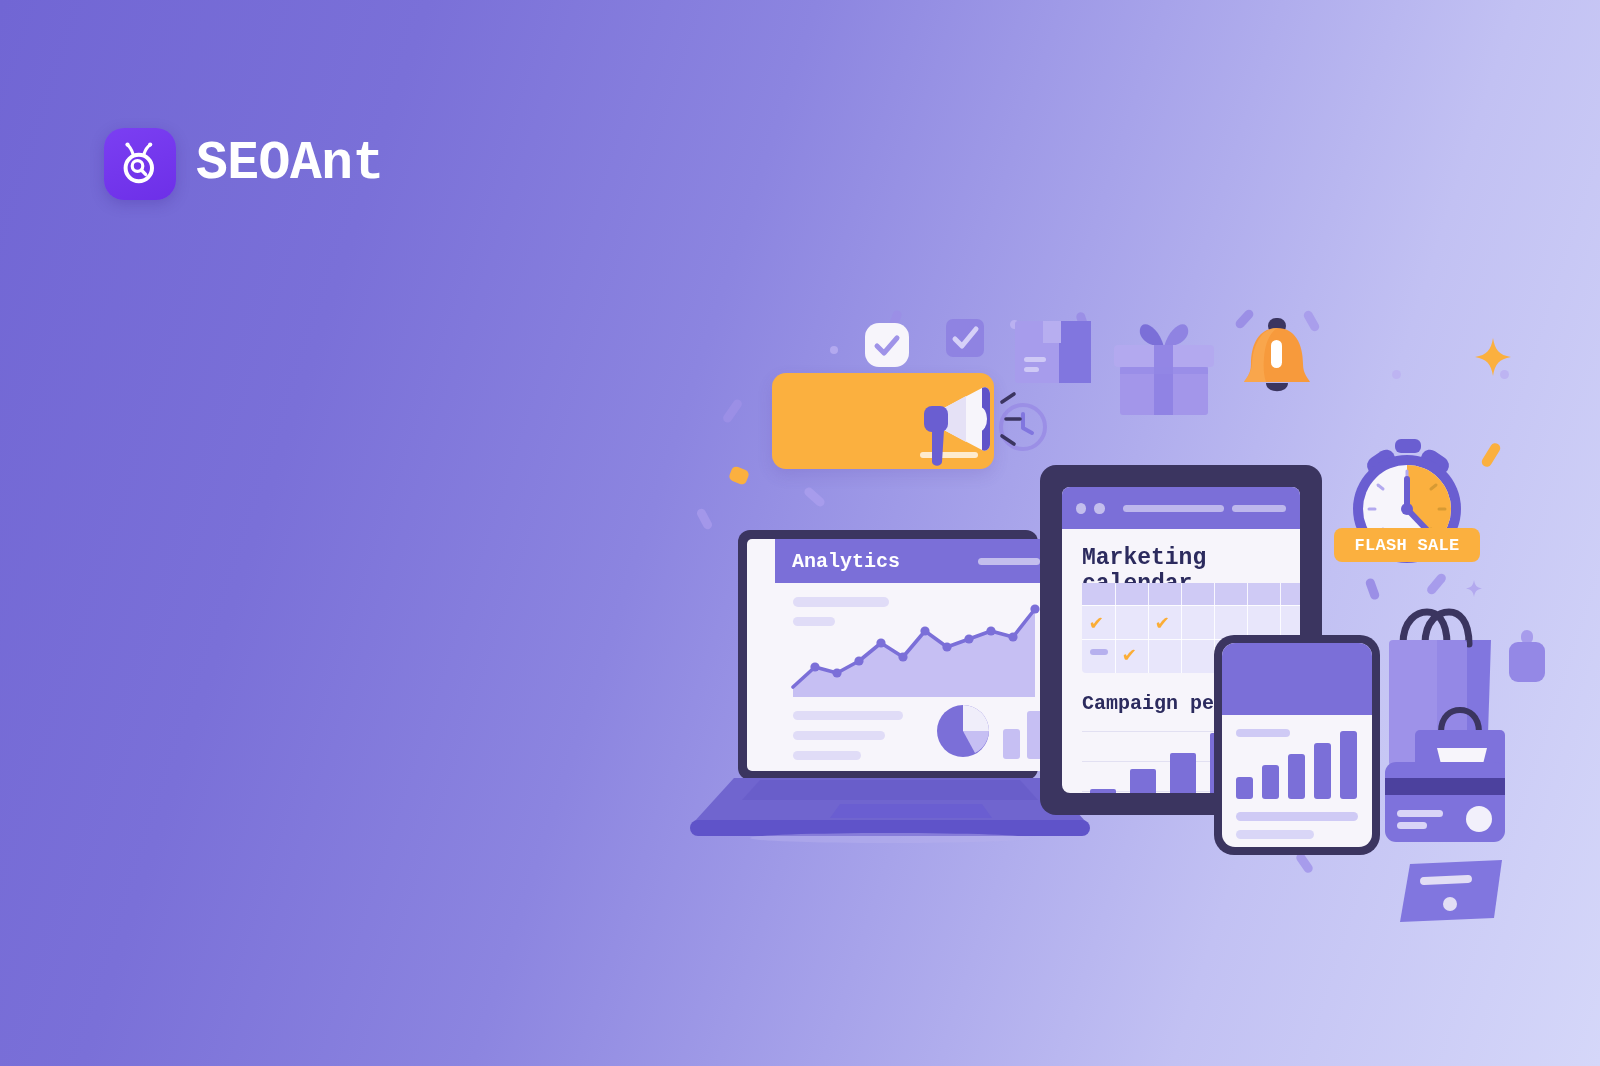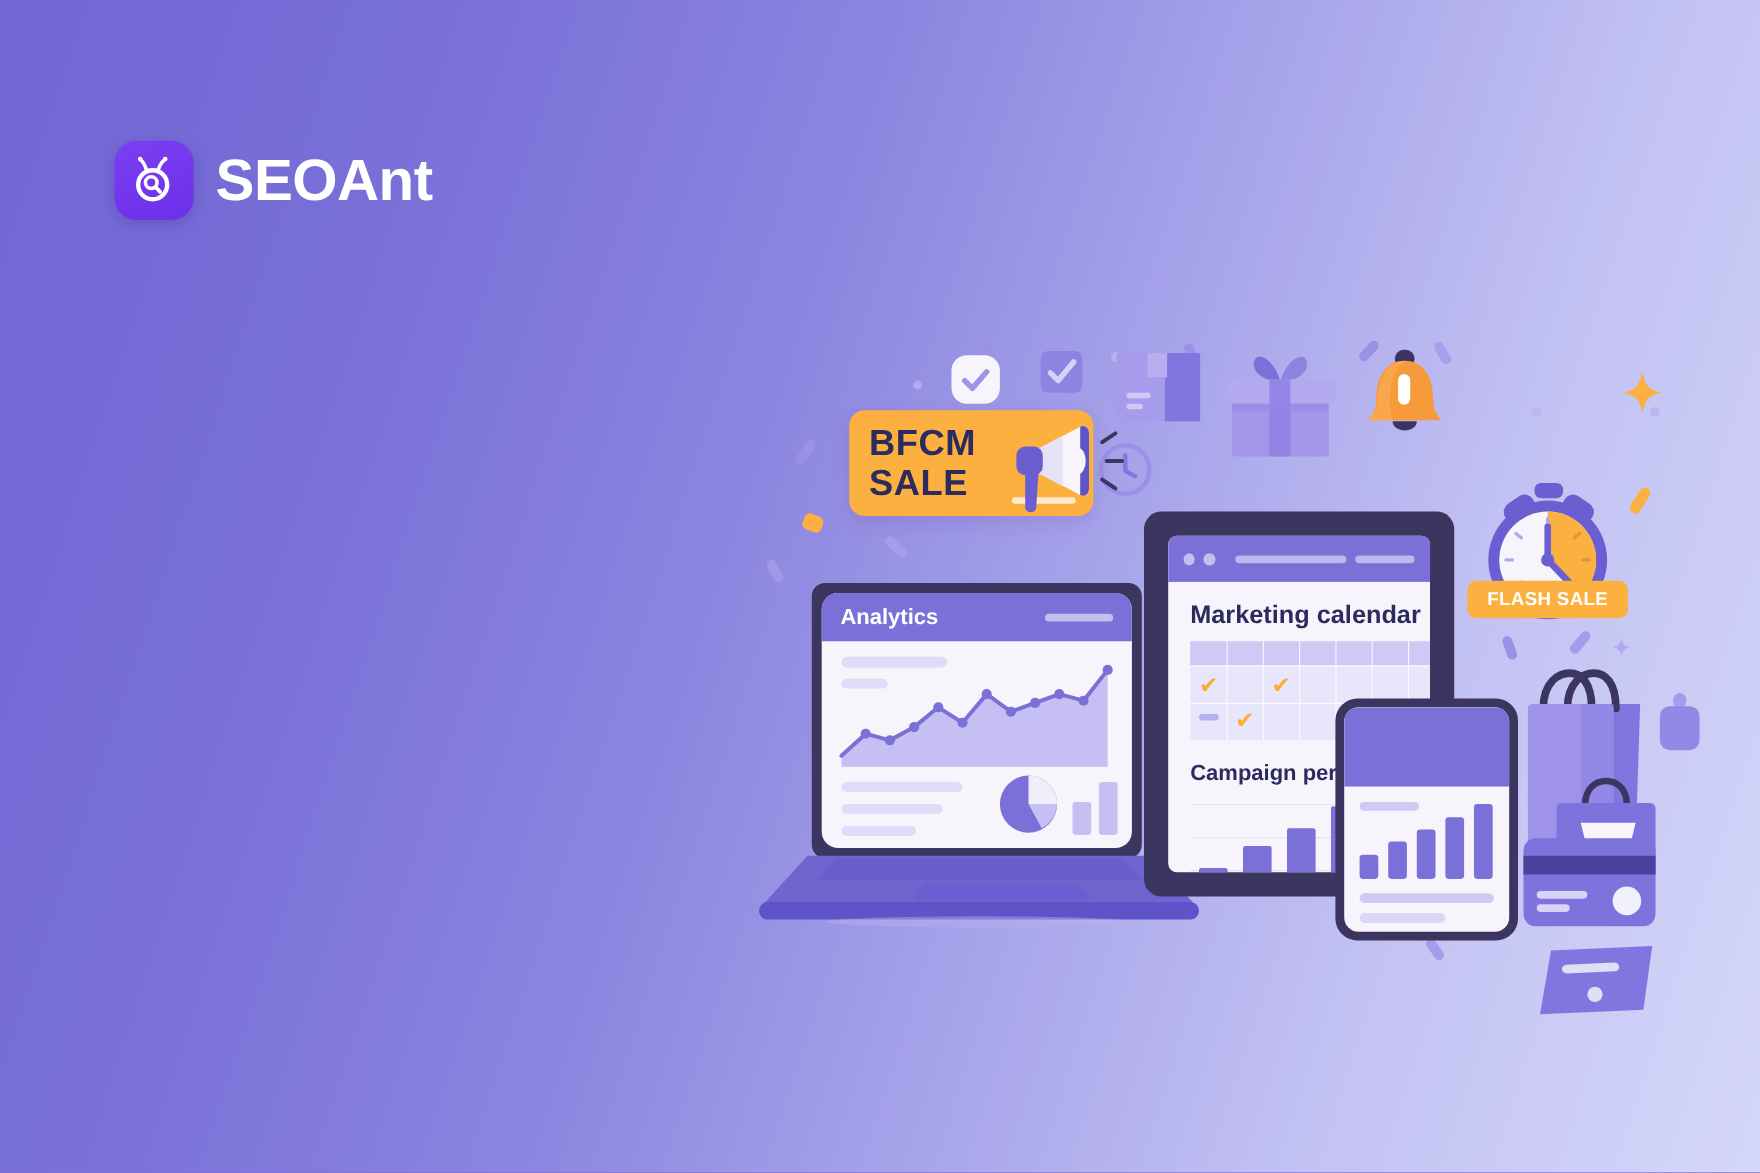--- a/index.html
+++ b/index.html
@@ -5,20 +5,21 @@
 <style>
   html,body{margin:0;padding:0;}
   body{
     width:1600px;height:1066px;overflow:hidden;
     font-family:"Liberation Sans","DejaVu Sans",sans-serif;
     background:#7d71da;
   }
   .stage{
     position:relative;width:1600px;height:1066px;overflow:hidden;
     background:linear-gradient(108deg,#7166d4 0%, #7a70d8 22%, #8c85e0 42%, #a7a3ea 60%, #c2c1f3 78%, #d5d7f9 100%);
+    font-family:Liberation Mono, monospace;
   }
   
   .logo-row{position:absolute;left:104px;top:128px;display:flex;align-items:center;gap:20px;}
   .logo-mark{width:72px;height:72px;border-radius:20px;background:linear-gradient(160deg,#7b3ff2 0%,#6d2fe8 100%);
              display:flex;align-items:center;justify-content:center;box-shadow:0 4px 14px rgba(60,30,140,.25);}
   .logo-text{font-size:53px;font-weight:700;color:#ffffff;letter-spacing:-.5px;line-height:1;}
 
   .headline{position:absolute;left:104px;top:305px;width:640px;}
   .headline .ln{
     display:block;color:#ffffff;font-weight:700;font-size:76px;line-height:1.43;
@@ -36,21 +37,21 @@
   .sq{border-radius:5px;}
 
   
   .bfcm{left:92px;top:93px;width:222px;height:96px;border-radius:14px;background:#fbb03f;
         box-shadow:0 6px 16px rgba(80,50,150,.14);}
   .bfcm-txt{position:absolute;left:18px;top:12px;color:#2c2b5e;font-weight:700;font-size:33px;line-height:1.1;letter-spacing:.5px;}
   .bfcm-line{position:absolute;right:16px;bottom:11px;width:58px;height:6px;border-radius:4px;background:#ffffff;opacity:.75;}
 
   
   .lap-screen{left:58px;top:250px;width:300px;height:250px;background:#3b3560;border-radius:12px;padding:9px;box-sizing:border-box;}
-  .lap-inner{width:100%;height:100%;background:#f7f5fb;border-radius:15px;overflow:hidden;}
+  .lap-inner{width:100%;height:100%;background:#f7f5fb;border-radius:5px;overflow:hidden;padding-left:28px;}
   .lap-bar{height:44px;background:#7b6fd8;display:flex;align-items:center;justify-content:space-between;padding:0 17px;}
   .lap-bar .t{color:#fff;font-weight:700;font-size:20px;}
   .lap-bar .ph{width:62px;height:7px;border-radius:4px;background:#ffffff;opacity:.55;}
   .lap-body{position:relative;height:206px;}
   .lap-base{left:10px;top:498px;width:400px;height:62px;}
 
   
   .tab{left:360px;top:185px;width:282px;height:350px;background:#3b3560;border-radius:16px;padding:22px;box-sizing:border-box;}
   .tab-inner{width:100%;height:100%;background:#f7f5fb;border-radius:8px;overflow:hidden;position:relative;}
   .tab-bar{height:42px;background:#7b6fd8;display:flex;align-items:center;padding:0 14px;gap:8px;}
@@ -198,24 +199,20 @@
         <path d="M18 0 C20 12, 24 17, 36 19 C24 21, 20 26, 18 38 C16 26, 12 21, 0 19 C12 17, 16 12, 18 0 Z" fill="#fbb03f"></path>
       </svg>
     </div>
     <div class="el" style="left:786px;top:300px;">
       <svg width="16" height="17" viewBox="0 0 36 38">
         <path d="M18 0 C20 12, 24 17, 36 19 C24 21, 20 26, 18 38 C16 26, 12 21, 0 19 C12 17, 16 12, 18 0 Z" fill="#b3a9ef"></path>
       </svg>
     </div>
 
     <div class="el bfcm">
-      <div class="bfcm-txt">
-        <div>BFCM</div>
-        <div>SALE</div>
-      </div>
       <div class="bfcm-line"></div>
     </div>
 
     <div class="el" style="left:240px;top:102px;">
       <svg width="106" height="86" viewBox="0 0 106 86">
         <path d="M24 26 L62 6 C66 4, 70 7, 70 12 L70 62 C70 67, 66 70, 62 68 L24 48 Z" fill="#f7f5fb"></path>
         <path d="M24 26 L46 14 L46 60 L24 48 Z" fill="#e5e1f6"></path>
         <rect x="4" y="24" width="24" height="26" rx="8" fill="#6a5ed1"></rect>
         <path d="M12 48 L24 48 L22 80 C21 85, 13 85, 12 80 Z" fill="#6a5ed1"></path>
         <path d="M62 6 C66 4, 70 7, 70 12 L70 62 C70 67, 66 70, 62 68 Z" fill="#5f53c9"></path>

